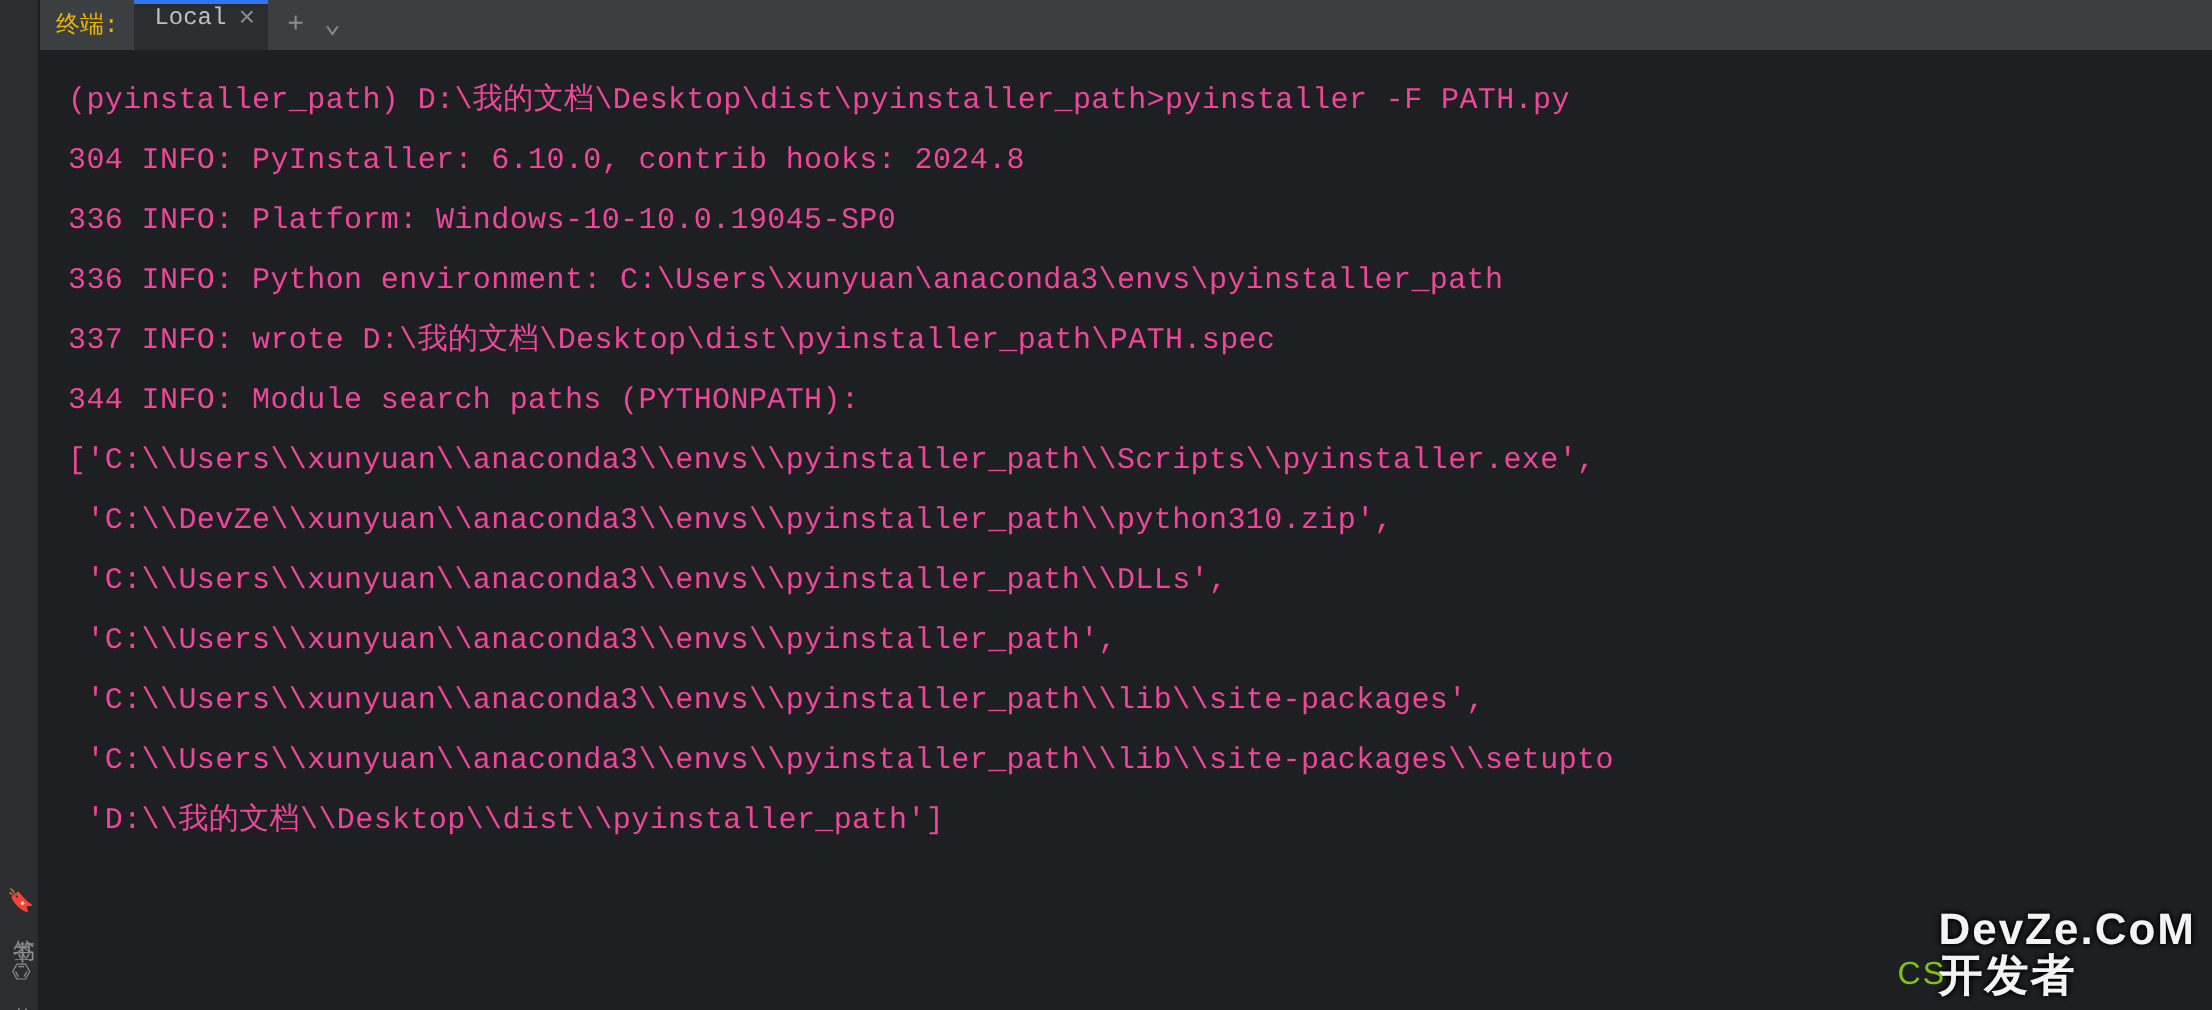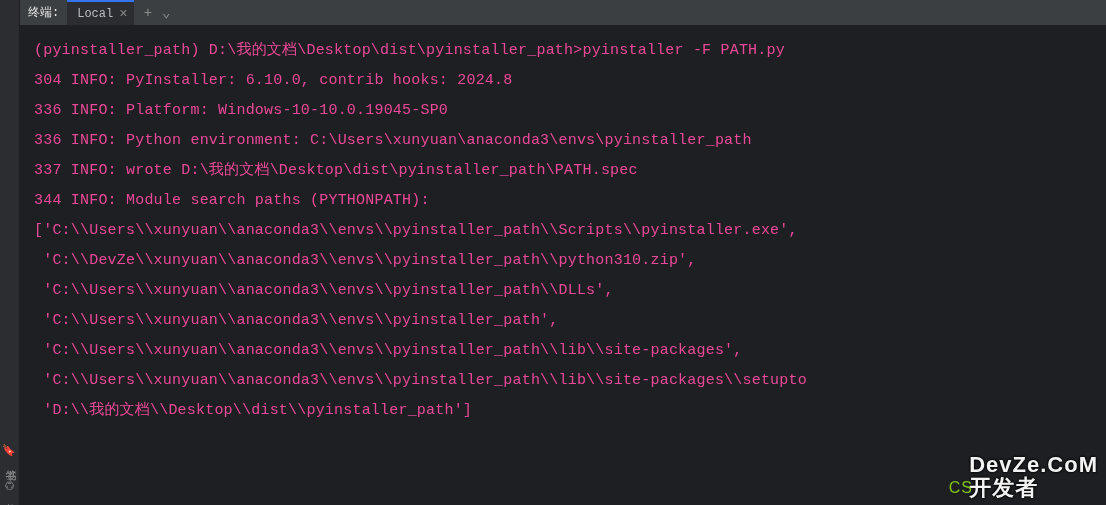--- a/index.html
+++ b/index.html
@@ -45,27 +45,27 @@
     left: 20px;
     top: 0;
     right: 0;
     height: 26px;
     background: #3c3f41;
     display: flex;
     align-items: center;
     border-bottom: 1px solid #1e1f22;
   }
   .tab-bar-label {
-    color: #e5e5e5;
+    color: #eab308;
     font-size: 12px;
     padding: 0 8px;
   }
   .tab {
     display: flex;
-    align-items: center;
+    align-items: flex-start;
     height: 100%;
     padding: 0 6px 0 10px;
     font-size: 12px;
     color: #bcbec4;
     background: #2b2d30;
     border-top: 2px solid #3574f0;
     gap: 6px;
     cursor: pointer;
   }
   .tab .close {

